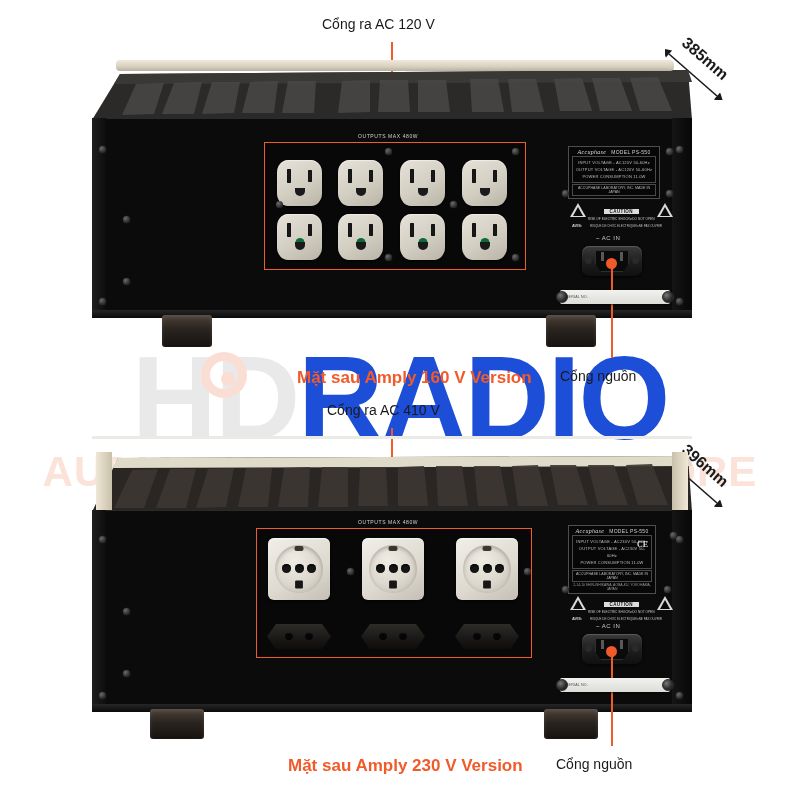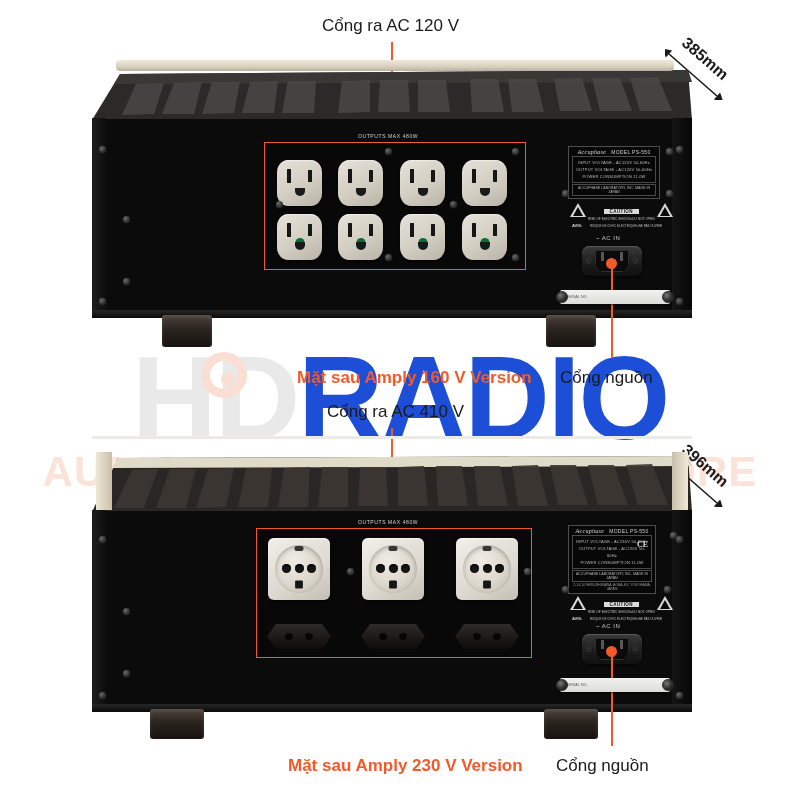--- a/index.html
+++ b/index.html
@@ -29,21 +29,21 @@
     border-radius:50%; background:#fbded3;
   }
   .wm-sub {
     position:absolute; left:50%; top:448px; transform:translateX(-50%);
     font-size:42px; font-weight:bold; color:#fbe3d9; white-space:nowrap;
     letter-spacing:1px;
   }
 
   
   .callout {
-    position:absolute; font-size:17px; color:#1a1a1a;
+    position:absolute; font-size:14px; color:#1a1a1a;
     font-family:"Liberation Sans", sans-serif; white-space:nowrap;
   }
   .caption-orange {
     position:absolute; font-size:17px; font-weight:bold; color:#f15a29;
     white-space:nowrap;
   }
   .lead { position:absolute; background:#f15a29; width:2px; }
   .dot-mark {
     position:absolute; width:11px; height:11px; border-radius:50%;
     background:#f15a29; border:2px solid #f15a29;

